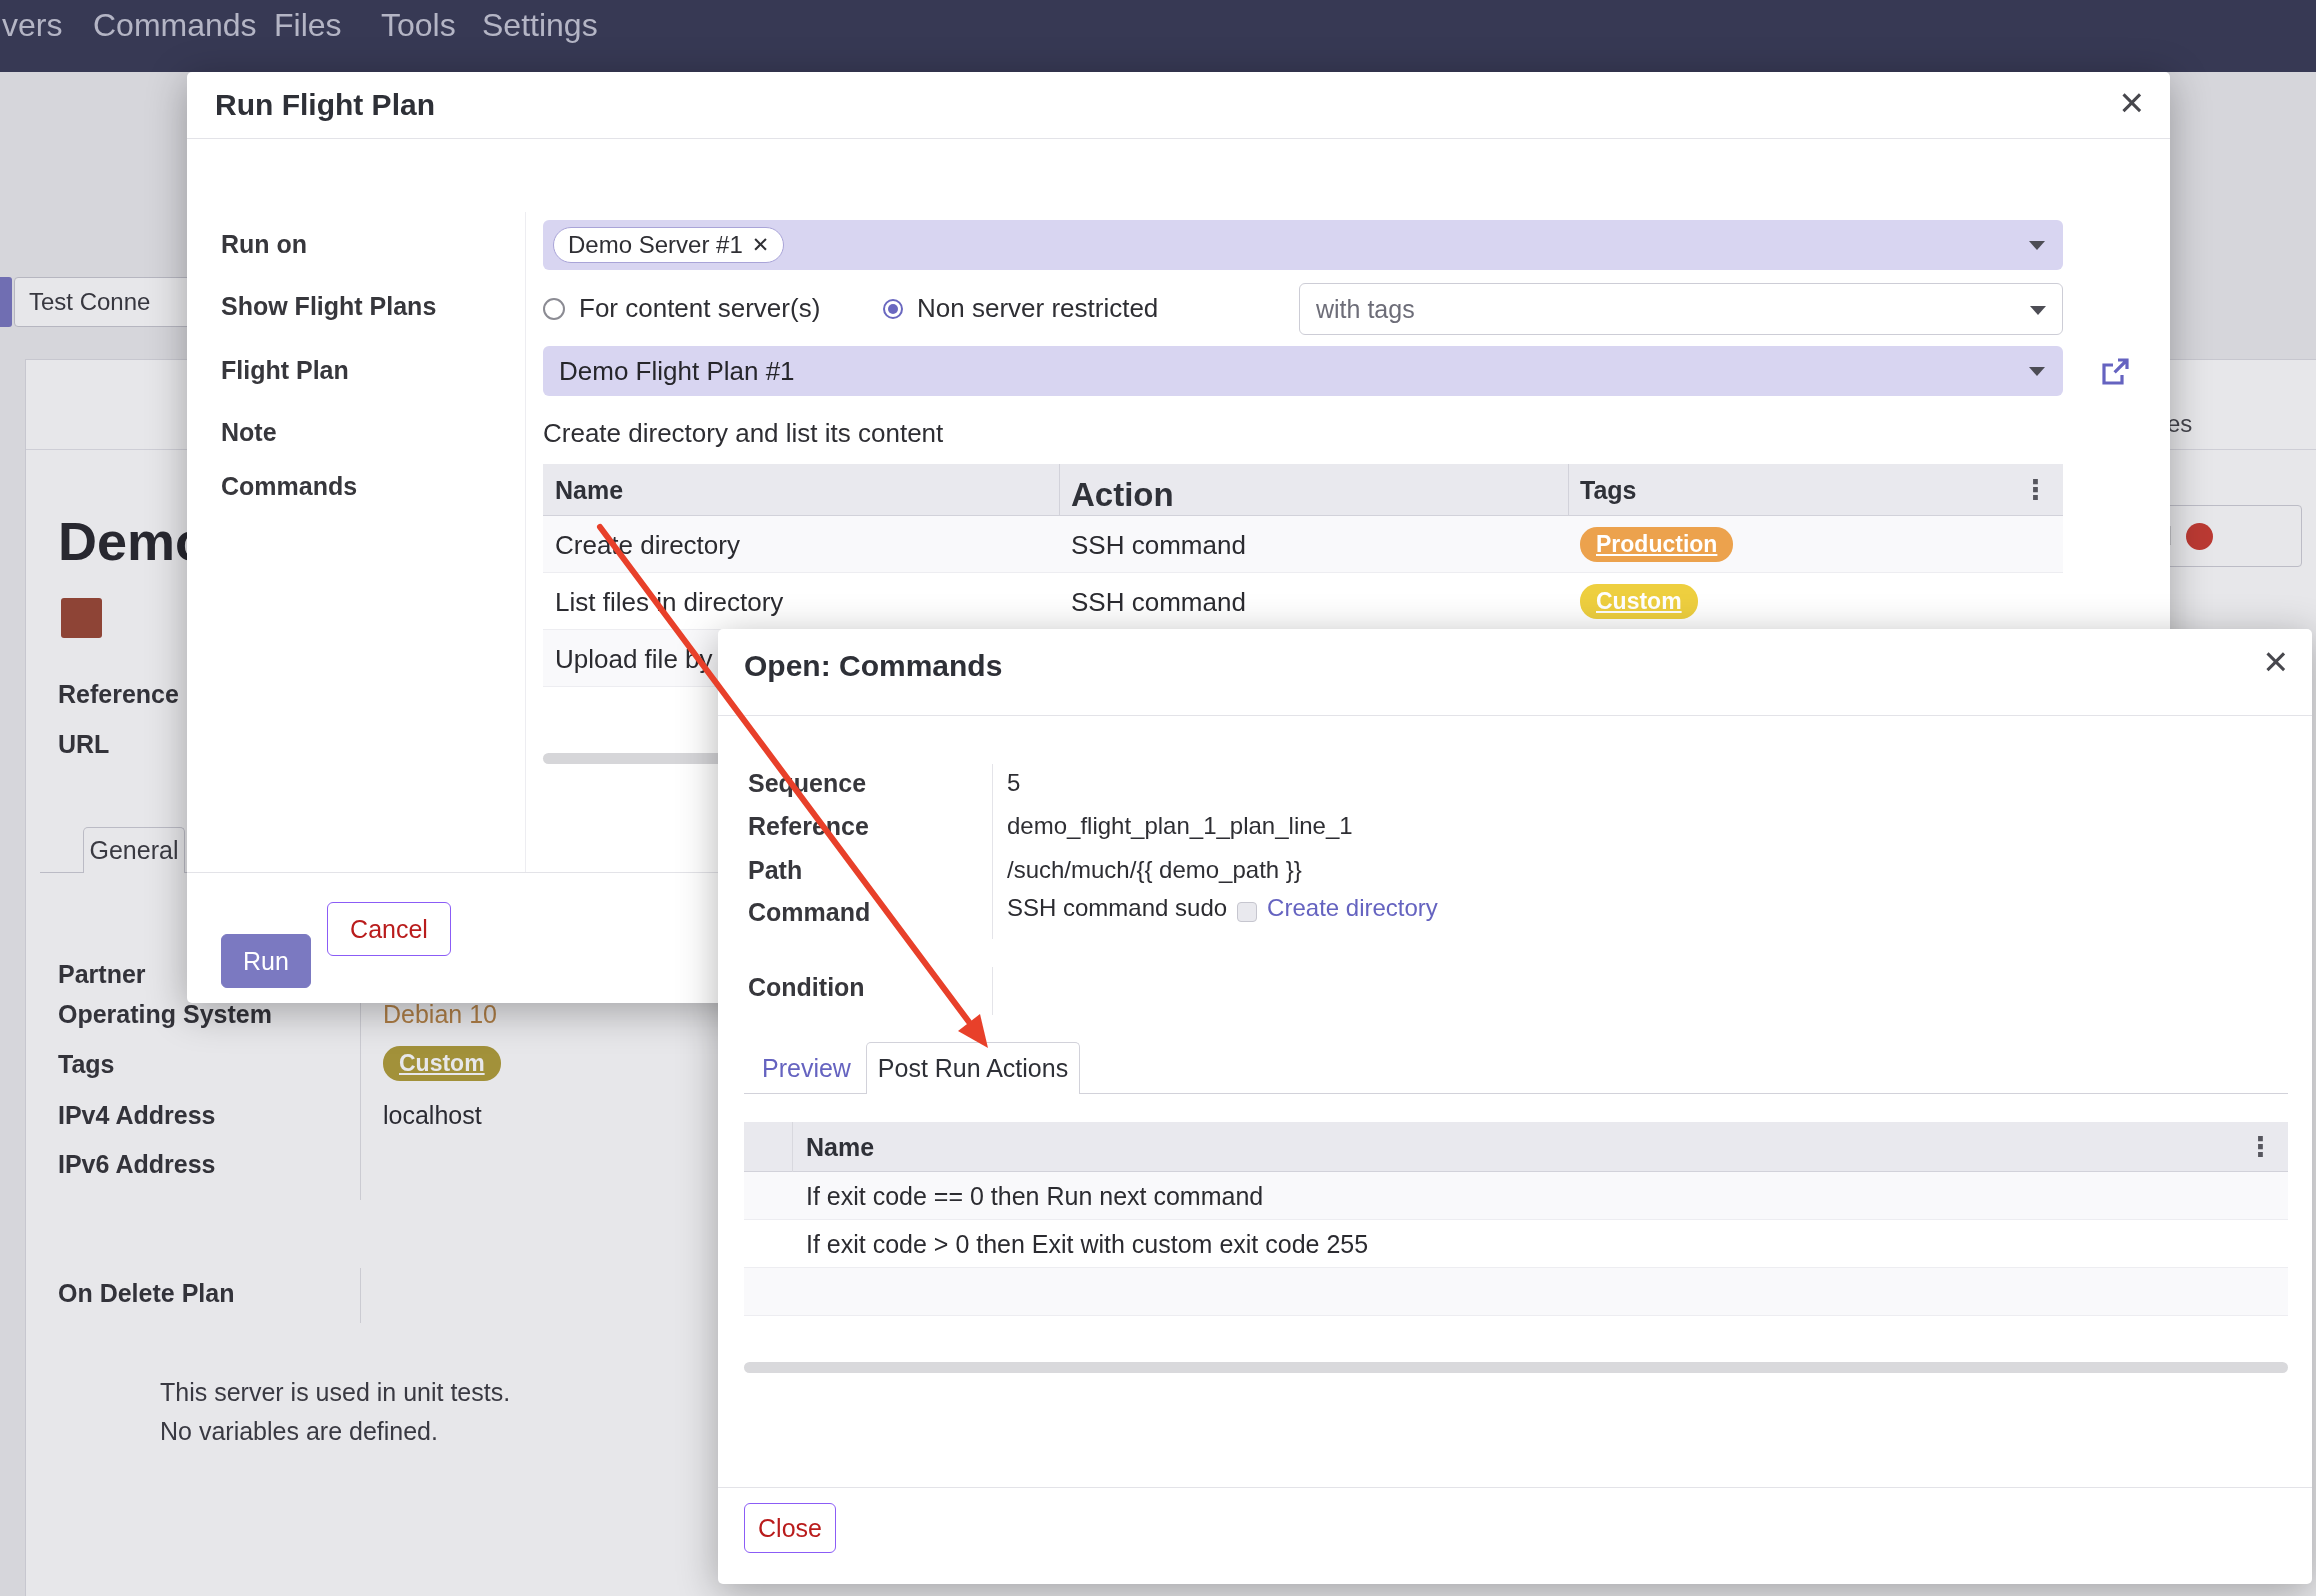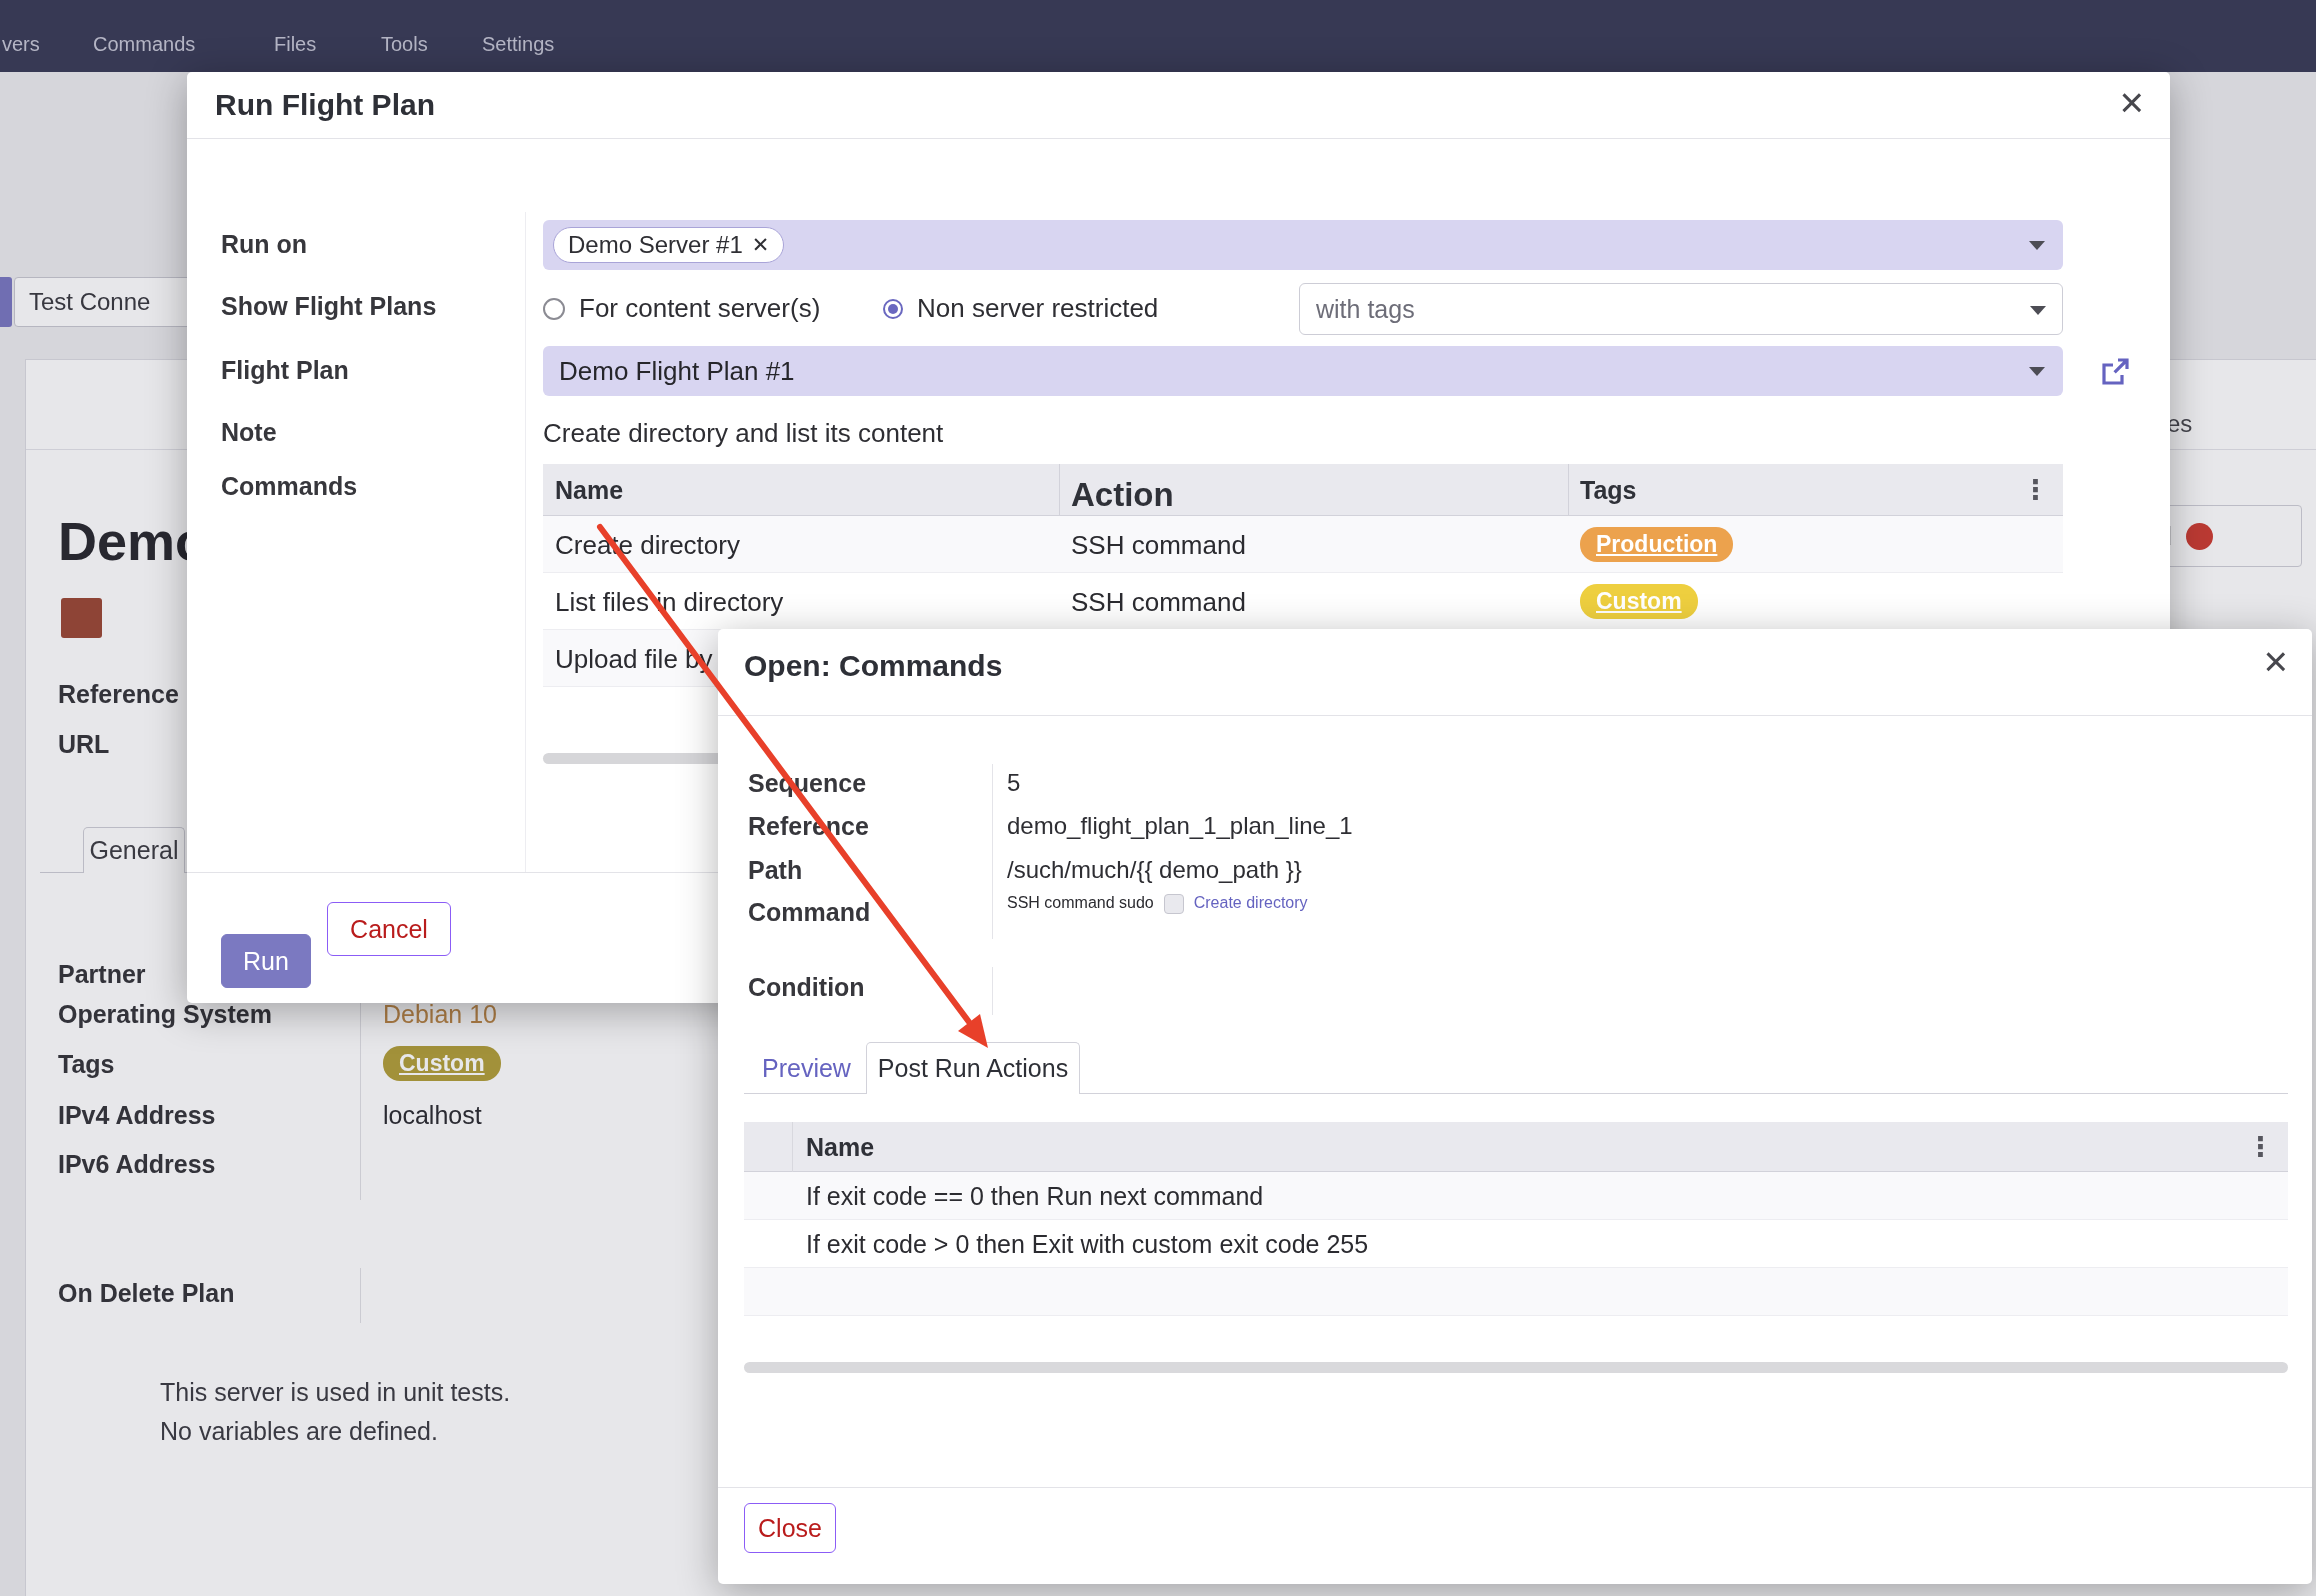--- a/index.html
+++ b/index.html
@@ -1,21 +1,21 @@
 <!DOCTYPE html>
 <html><head>
 <meta charset="utf-8">
 <style>
   * { margin:0; padding:0; box-sizing:border-box; }
   html,body { width:2316px; height:1596px; }
   body { font-family:"Liberation Sans","DejaVu Sans",sans-serif; background:#ececef; }
   .stage { position:relative; width:2316px; height:1596px; overflow:hidden; background:#ececef; }
   .abs { position:absolute; }
   .navbar { position:absolute; left:0; top:0; width:100%; height:72px; background:#3c3e59; }
-  .nav-item { position:absolute; top:33px; font-size:20px; color:#c7c8d6; cursor:pointer; white-space:nowrap; }
+  .nav-item { position:absolute; top:7px; font-size:32px; color:#c7c8d6; cursor:pointer; white-space:nowrap; }
   .card { position:absolute; left:25px; top:359px; width:2300px; height:1250px; background:#fff; border:1px solid #dcdce1; }
   .blabel { position:absolute; font-size:25px; font-weight:bold; color:#37373c; white-space:nowrap; }
   .btext { position:absolute; font-size:25px; color:#2e2e33; white-space:nowrap; }
   .badge { display:inline-flex; align-items:center; border-radius:17px; padding:4px 16px; font-size:23px; font-weight:bold; color:#fff; white-space:nowrap;text-decoration:underline; }
   .modal { position:absolute; background:#fff; border-radius:5px; box-shadow:0 8px 40px rgba(0,0,0,.30); }
   .modal-title { position:absolute; font-size:30px; font-weight:bold; color:#2e3037; white-space:nowrap; }
   .close-x { position:absolute; font-size:42px; color:#47474d; cursor:pointer; line-height:1; }
   .hline { position:absolute; background:#e3e3e8; height:1px; }
   .vline { position:absolute; background:#e3e3e8; width:1px; }
   .lav { background:#d8d5f1; border-radius:6px; }
@@ -164,21 +164,21 @@
 
     <span class="blabel" style="left:30px;top:140px">Sequence</span>
     <span class="blabel" style="left:30px;top:183px">Reference</span>
     <span class="blabel" style="left:30px;top:227px">Path</span>
     <span class="blabel" style="left:30px;top:269px">Command</span>
     <div class="vline" style="left:274px;top:135px;height:175px;background:#e4e4e9"></div>
 
     <span class="btext" style="left:289px;top:140px;font-size:24px">5</span>
     <span class="btext" style="left:289px;top:183px;font-size:24px">demo_flight_plan_1_plan_line_1</span>
     <span class="btext" style="left:289px;top:227px;font-size:24px">/such/much/{{ demo_path }}</span>
-    <div class="abs" style="left:289px;top:265px;font-size:16px;color:#2b2b30;display:flex;align-items:flex-start">
+    <div class="abs" style="left:289px;top:265px;font-size:24px;color:#2b2b30;display:flex;align-items:flex-end">
       <span>SSH command sudo</span>
       <span style="width:20px;height:20px;background:#e9e9ee;border:1px solid #c6c6cf;border-radius:4px;margin:0 10px"></span>
       <span style="color:#6563c0;cursor:pointer">Create directory</span>
     </div>
 
     <span class="blabel" style="left:30px;top:344px">Condition</span>
     <div class="vline" style="left:274px;top:338px;height:48px;background:#e4e4e9"></div>
 
     <div class="hline" style="left:26px;top:464px;width:1544px;background:#d2d2da"></div>
     <span class="abs" style="left:44px;top:425px;font-size:25px;color:#6563c0;cursor:pointer">Preview</span>

